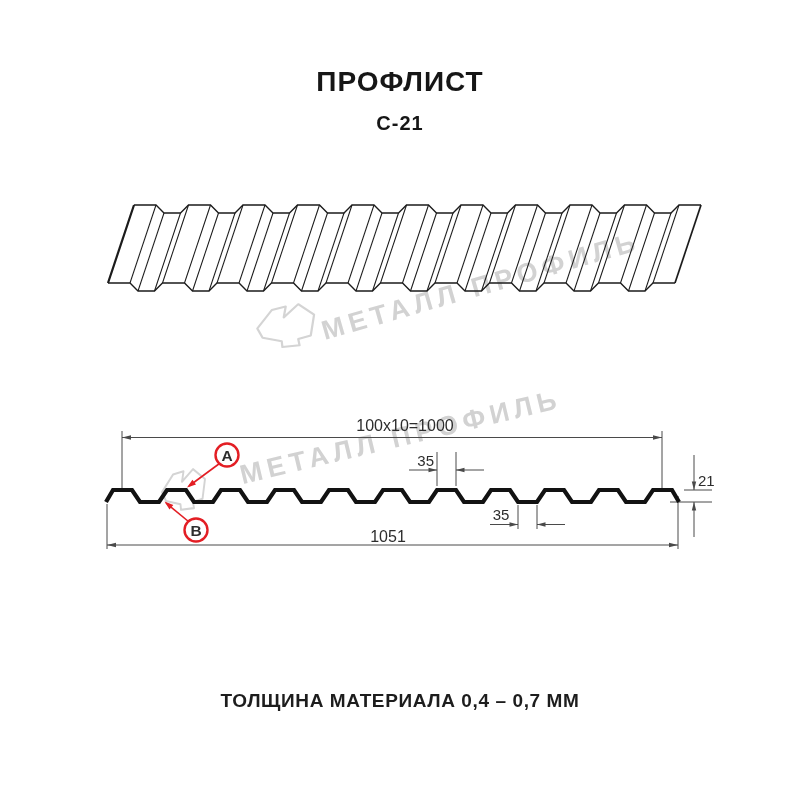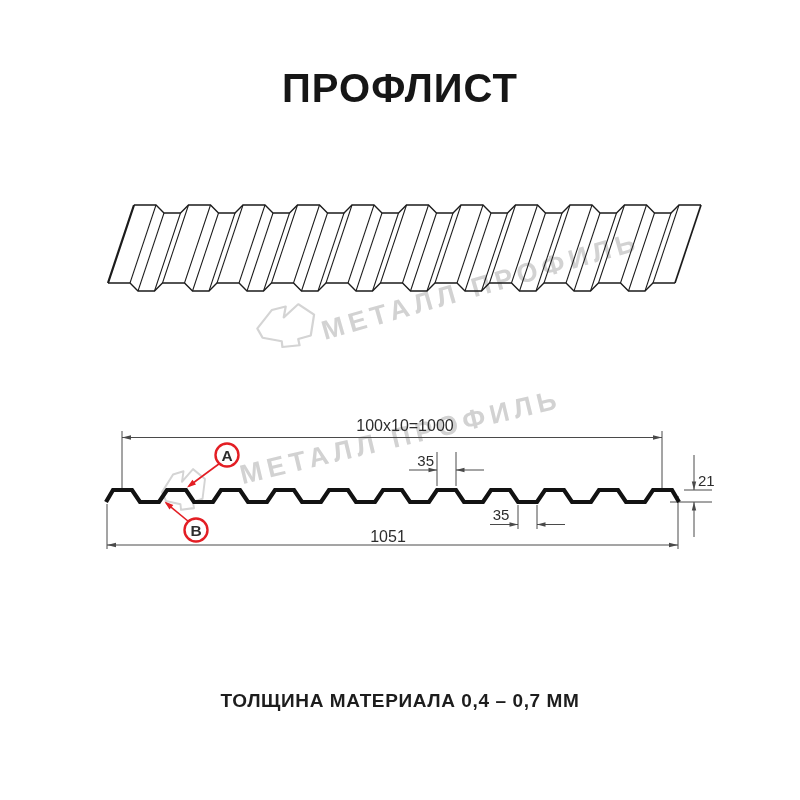--- a/index.html
+++ b/index.html
@@ -1,39 +1,40 @@
 <!DOCTYPE html>
 <html><head>
 <meta charset="utf-8">
 <style>
   html,body{margin:0;padding:0;background:#fff;}
   .stage{position:relative;width:800px;height:800px;background:#ffffff;overflow:hidden;
          font-family:"Liberation Sans",sans-serif;}
   .page-title{position:absolute;left:0;top:66px;width:800px;text-align:center;
-    font-size:40px;font-weight:bold;letter-spacing:1px;color:#161616;}
+    font-size:28px;font-weight:bold;letter-spacing:1px;color:#161616;}
   .product-code{position:absolute;left:0;top:112px;width:800px;text-align:center;
     font-size:20px;font-weight:bold;letter-spacing:1px;color:#161616;}
   .footer-note{position:absolute;left:0;top:690px;width:800px;text-align:center;
     font-size:19px;font-weight:bold;letter-spacing:0.6px;color:#1d1d1d;}
   .wm{position:absolute;color:#d2d2d2;font-weight:bold;font-size:27px;letter-spacing:5px;
       white-space:nowrap;transform-origin:50% 50%;}
   .wm1{left:316px;top:271px;transform:rotate(-16deg);}
   .wm2{left:236px;top:422px;transform:rotate(-13.5deg);}
   svg.art{position:absolute;left:0;top:0;}
   svg text{font-family:"Liberation Sans",sans-serif;fill:#2d2d2d;}
   .dimtxt{font-size:16px;}
   .dimtxt-s{font-size:15px;}
   .callout{font-size:15.5px;font-weight:bold;}
 </style>
 </head>
 <body>
 
 <div class="stage">
 
   <div class="page-title">ПРОФЛИСТ</div>
+  <div class="product-code">C-21</div>
 
   <div class="wm wm1">МЕТАЛЛ ПРОФИЛЬ</div>
   <div class="wm wm2">МЕТАЛЛ ПРОФИЛЬ</div>
 
   <svg class="art" width="800" height="800" viewBox="0 0 800 800">
 
     <g transform="translate(256,303) scale(0.66,0.58)" stroke="#d4d4d4" stroke-width="3.4" fill="none" stroke-linejoin="round">
       <polygon points="2,44 24,12 45,6 42,25 64,2 88,20 83,56 64,62 66,73 40,76 39,66 10,60"></polygon>
     </g>
     <g transform="translate(161,468) scale(0.5,0.55)" stroke="#d4d4d4" stroke-width="3.8" fill="none" stroke-linejoin="round">

